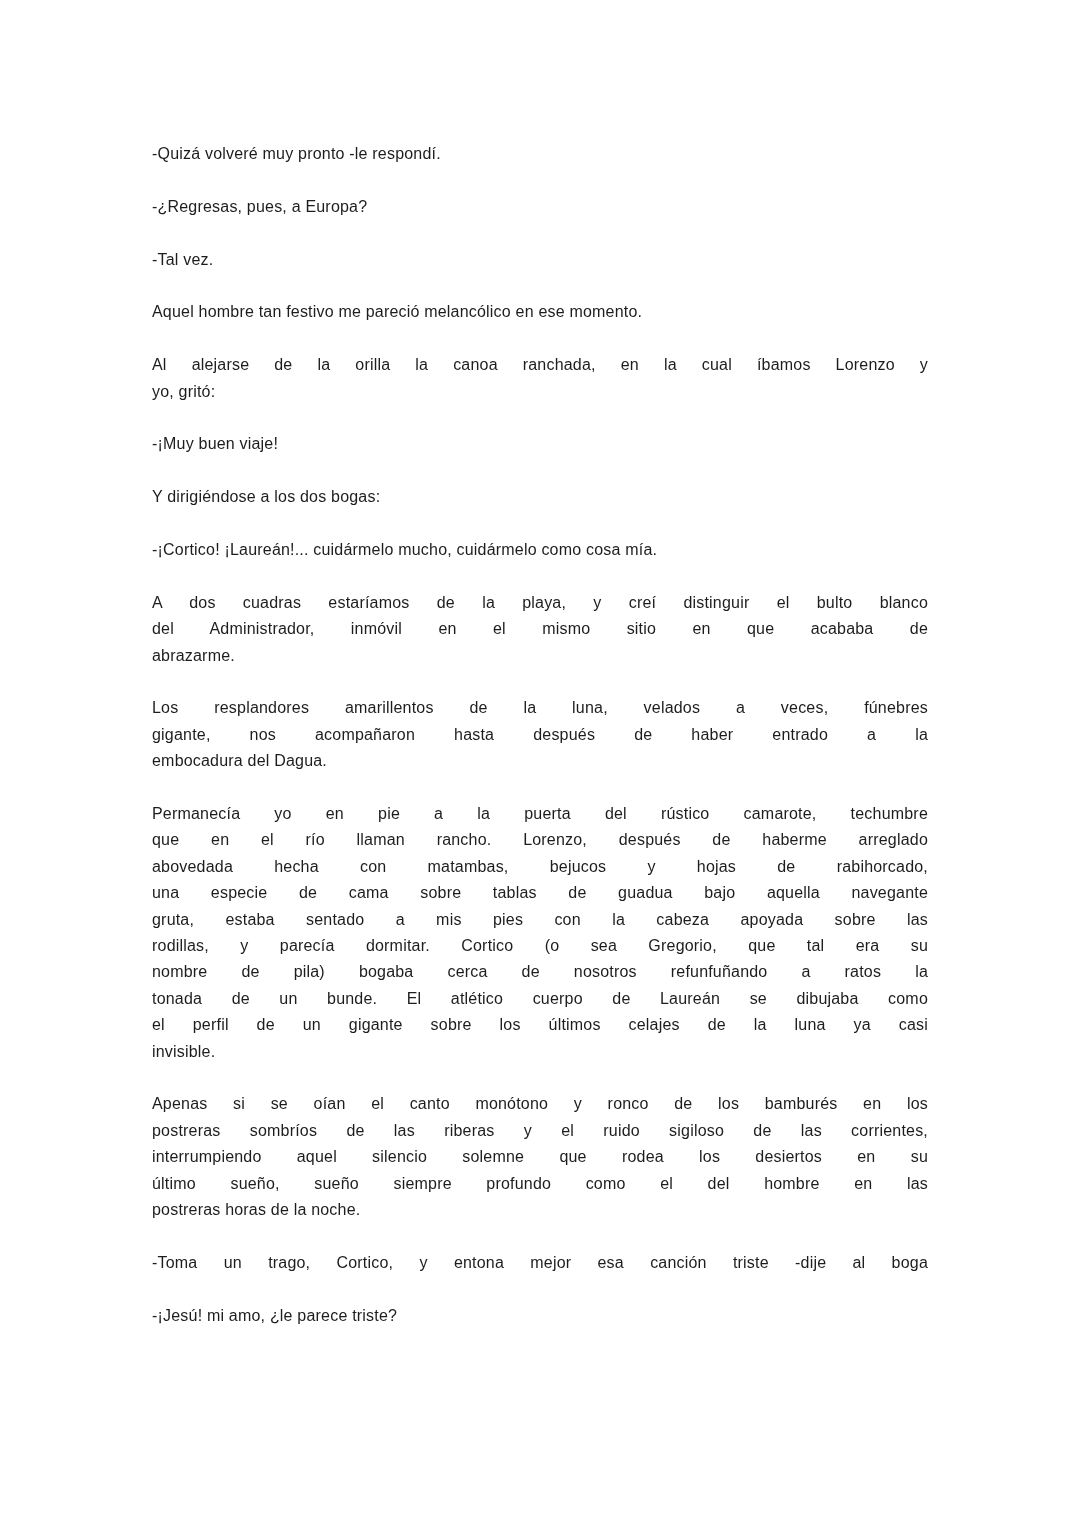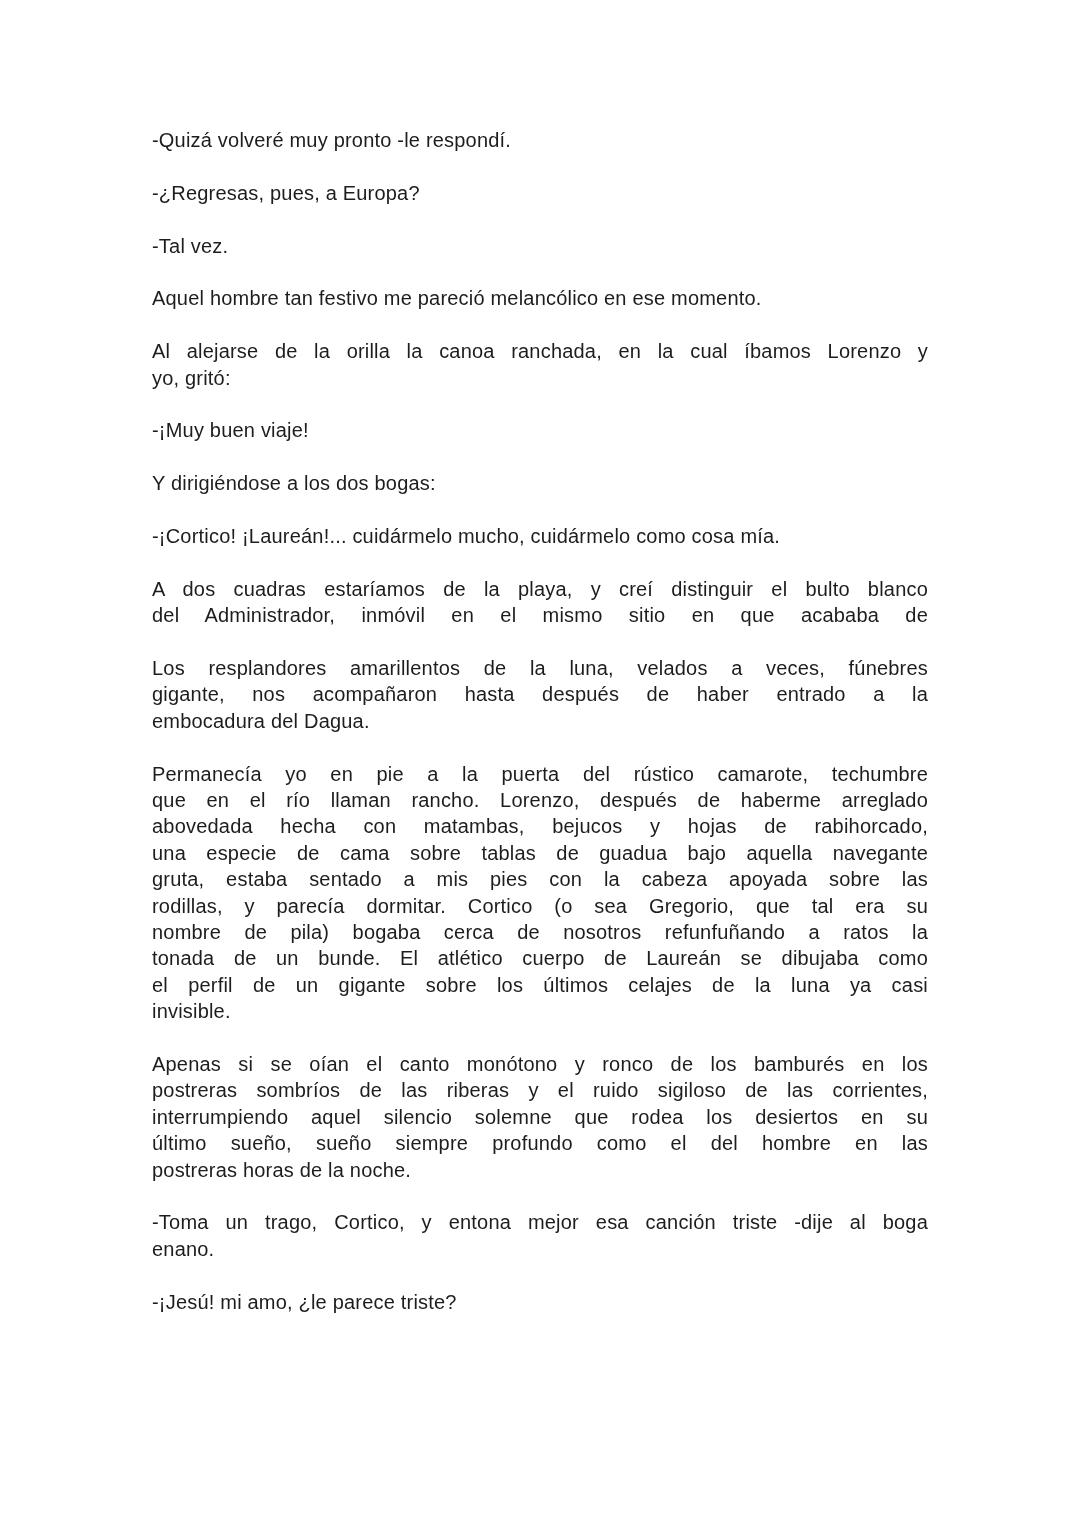--- a/index.html
+++ b/index.html
@@ -12,24 +12,25 @@
     width: 1080px;
     height: 1527px;
     background: #ffffff;
     overflow: hidden;
     box-sizing: border-box;
     padding: 127px 152px 0 152px;
   }
   .text-body {
     width: 776px;
     font-family: "Liberation Sans", sans-serif;
-    font-size: 20px;
+    font-size: 16px;
     line-height: 26.4px;
     color: #1d1d1d;
     letter-spacing: 0.2px;
+    margin-top: 14px;
   }
   .paragraph {
     margin: 0 0 26.4px 0;
   }
   .line {
     text-align: left;
     white-space: normal;
   }
   .line.jline {
     text-align: justify;
@@ -62,20 +63,21 @@
       </div>
       <div class="paragraph">
         <div class="line">Y dirigiéndose a los dos bogas:</div>
       </div>
       <div class="paragraph">
         <div class="line">-¡Cortico! ¡Laureán!... cuidármelo mucho, cuidármelo como cosa mía.</div>
       </div>
       <div class="paragraph">
         <div class="line jline">A dos cuadras estaríamos de la playa, y creí distinguir el bulto blanco</div>
         <div class="line jline">del Administrador, inmóvil en el mismo sitio en que acababa de</div>
+        <div class="line">abrazarme.</div>
       </div>
       <div class="paragraph">
         <div class="line jline">Los resplandores amarillentos de la luna, velados a veces, fúnebres</div>
         <div class="line jline">gigante, nos acompañaron hasta después de haber entrado a la</div>
         <div class="line">embocadura del Dagua.</div>
       </div>
       <div class="paragraph">
         <div class="line jline">Permanecía yo en pie a la puerta del rústico camarote, techumbre</div>
         <div class="line jline">que en el río llaman rancho. Lorenzo, después de haberme arreglado</div>
         <div class="line jline">abovedada hecha con matambas, bejucos y hojas de rabihorcado,</div>
@@ -89,19 +91,18 @@
       </div>
       <div class="paragraph">
         <div class="line jline">Apenas si se oían el canto monótono y ronco de los bamburés en los</div>
         <div class="line jline">postreras sombríos de las riberas y el ruido sigiloso de las corrientes,</div>
         <div class="line jline">interrumpiendo aquel silencio solemne que rodea los desiertos en su</div>
         <div class="line jline">último sueño, sueño siempre profundo como el del hombre en las</div>
         <div class="line">postreras horas de la noche.</div>
       </div>
       <div class="paragraph">
         <div class="line jline">-Toma un trago, Cortico, y entona mejor esa canción triste -dije al boga</div>
-        <div class="line">enano.</div>
       </div>
       <div class="paragraph">
         <div class="line">-¡Jesú! mi amo, ¿le parece triste?</div>
       </div>
     </div>
 </div>
 
 </body></html>

